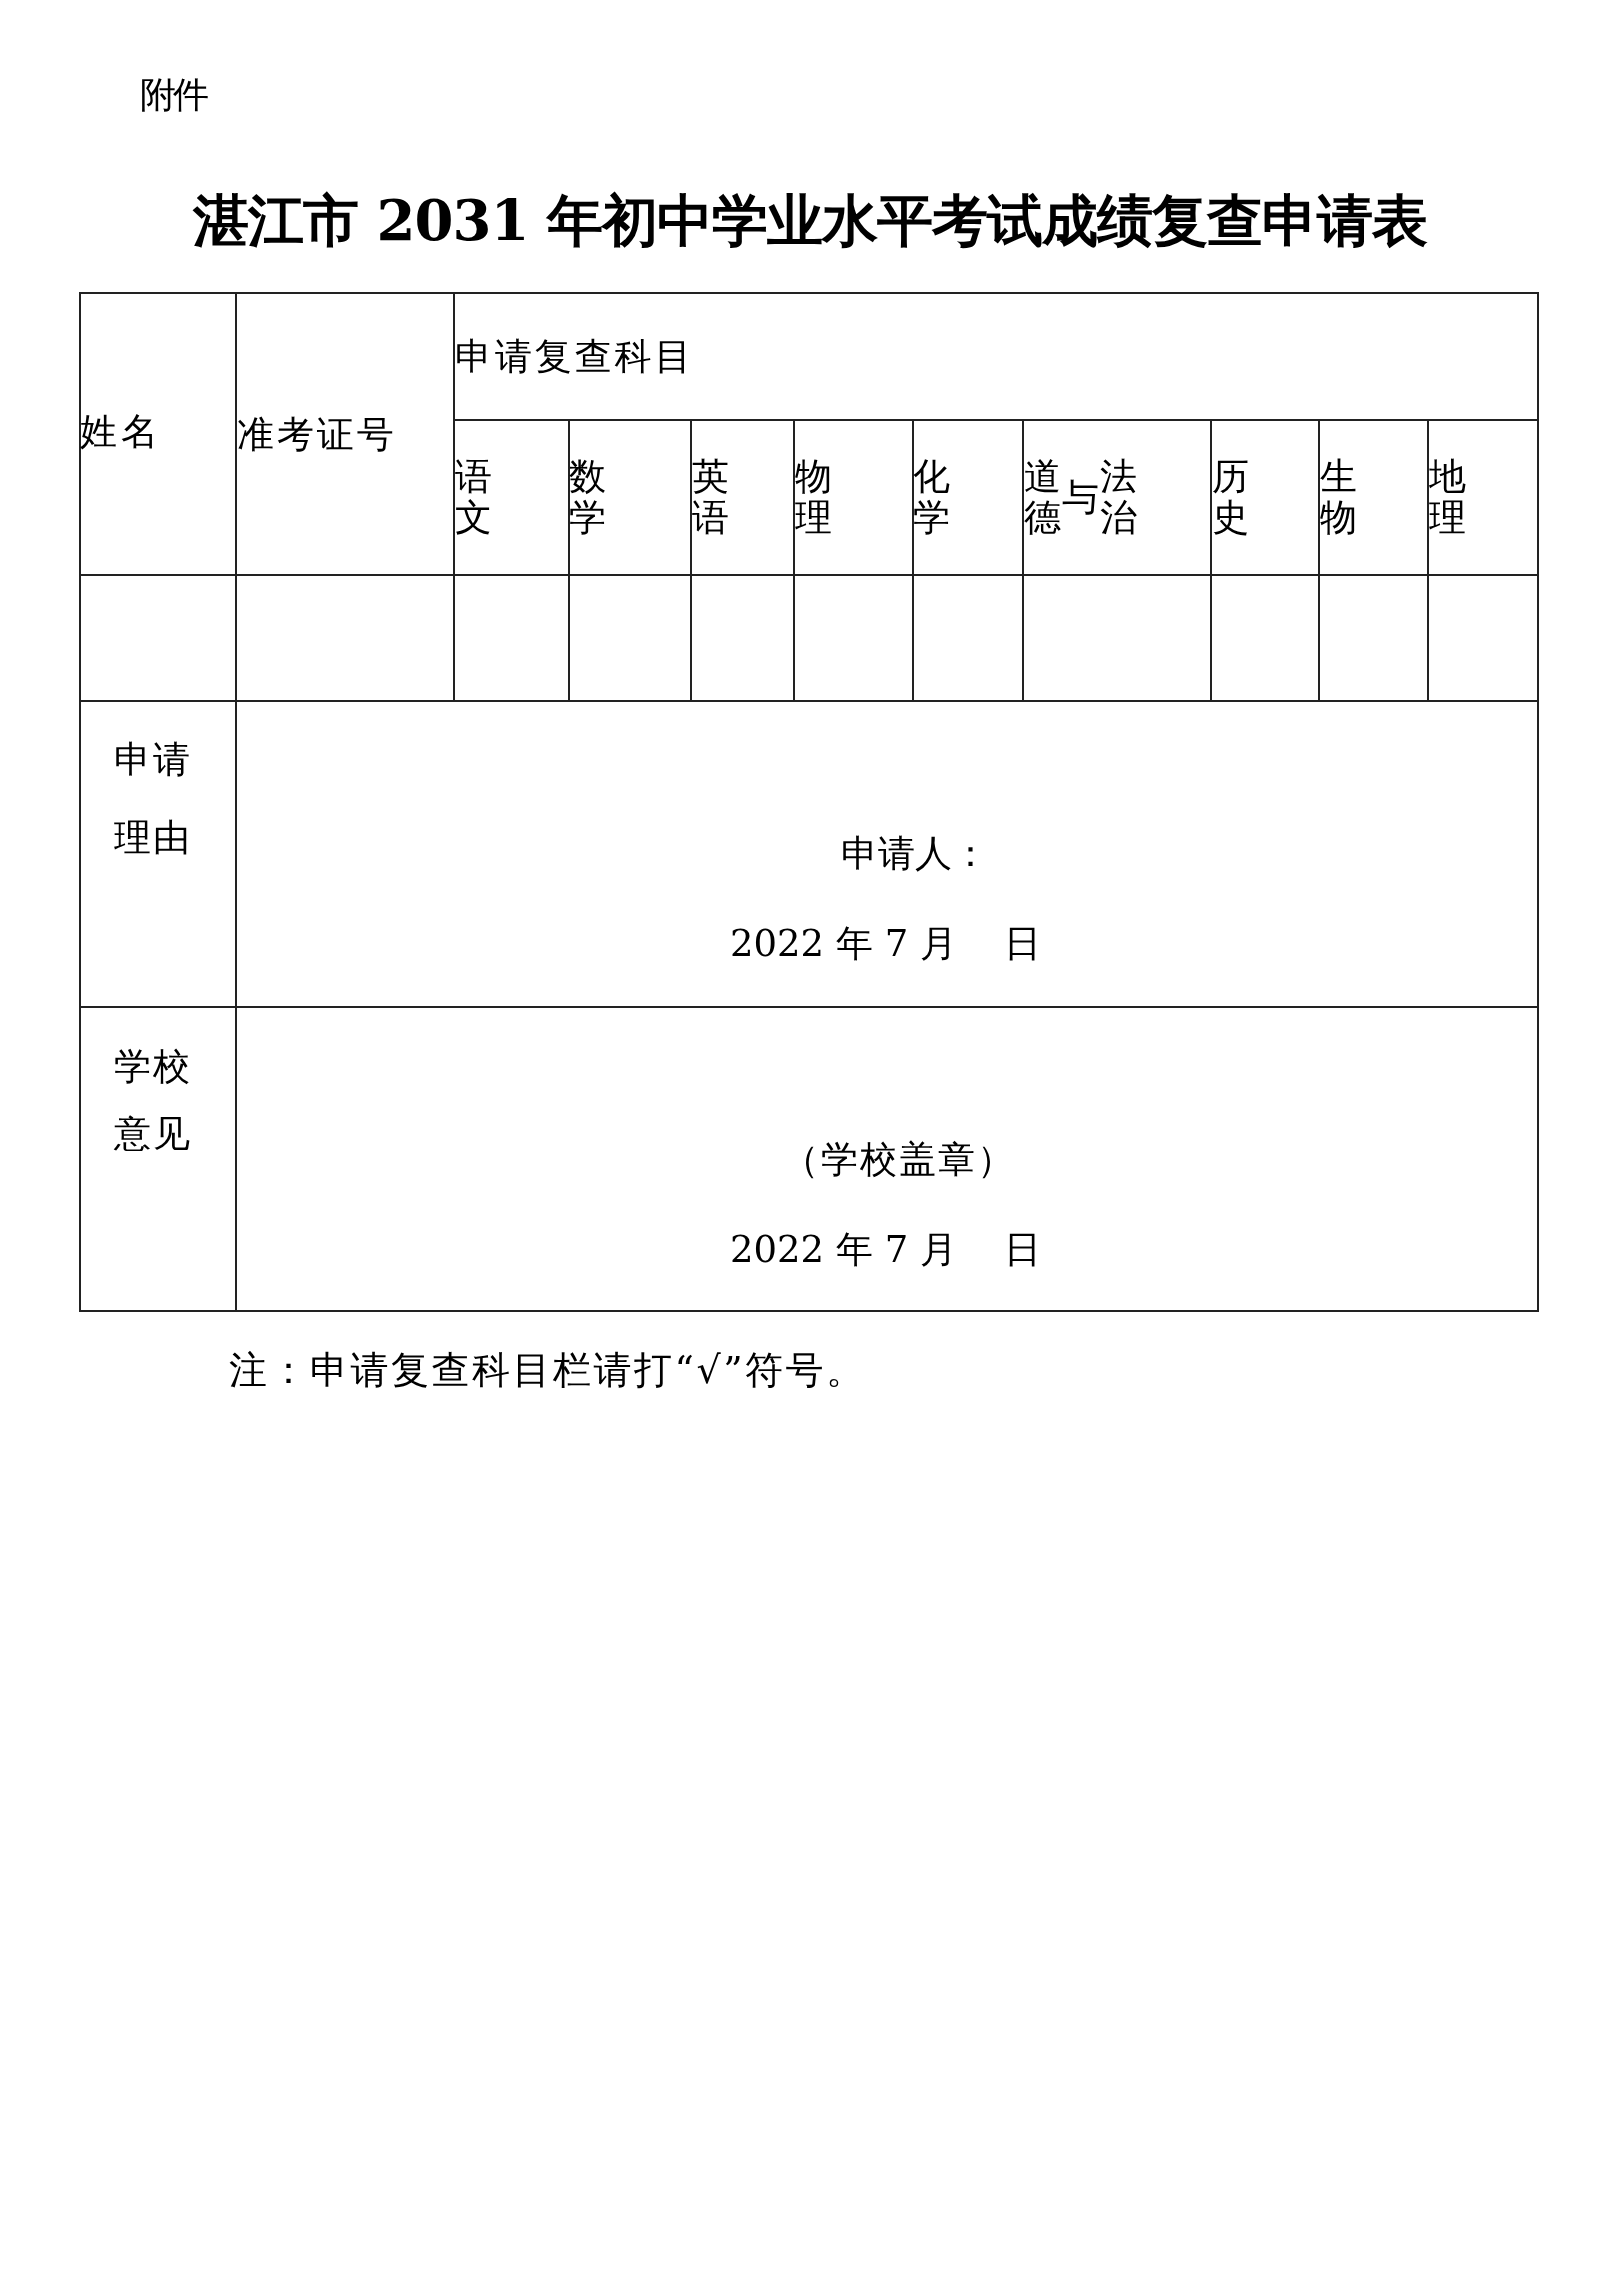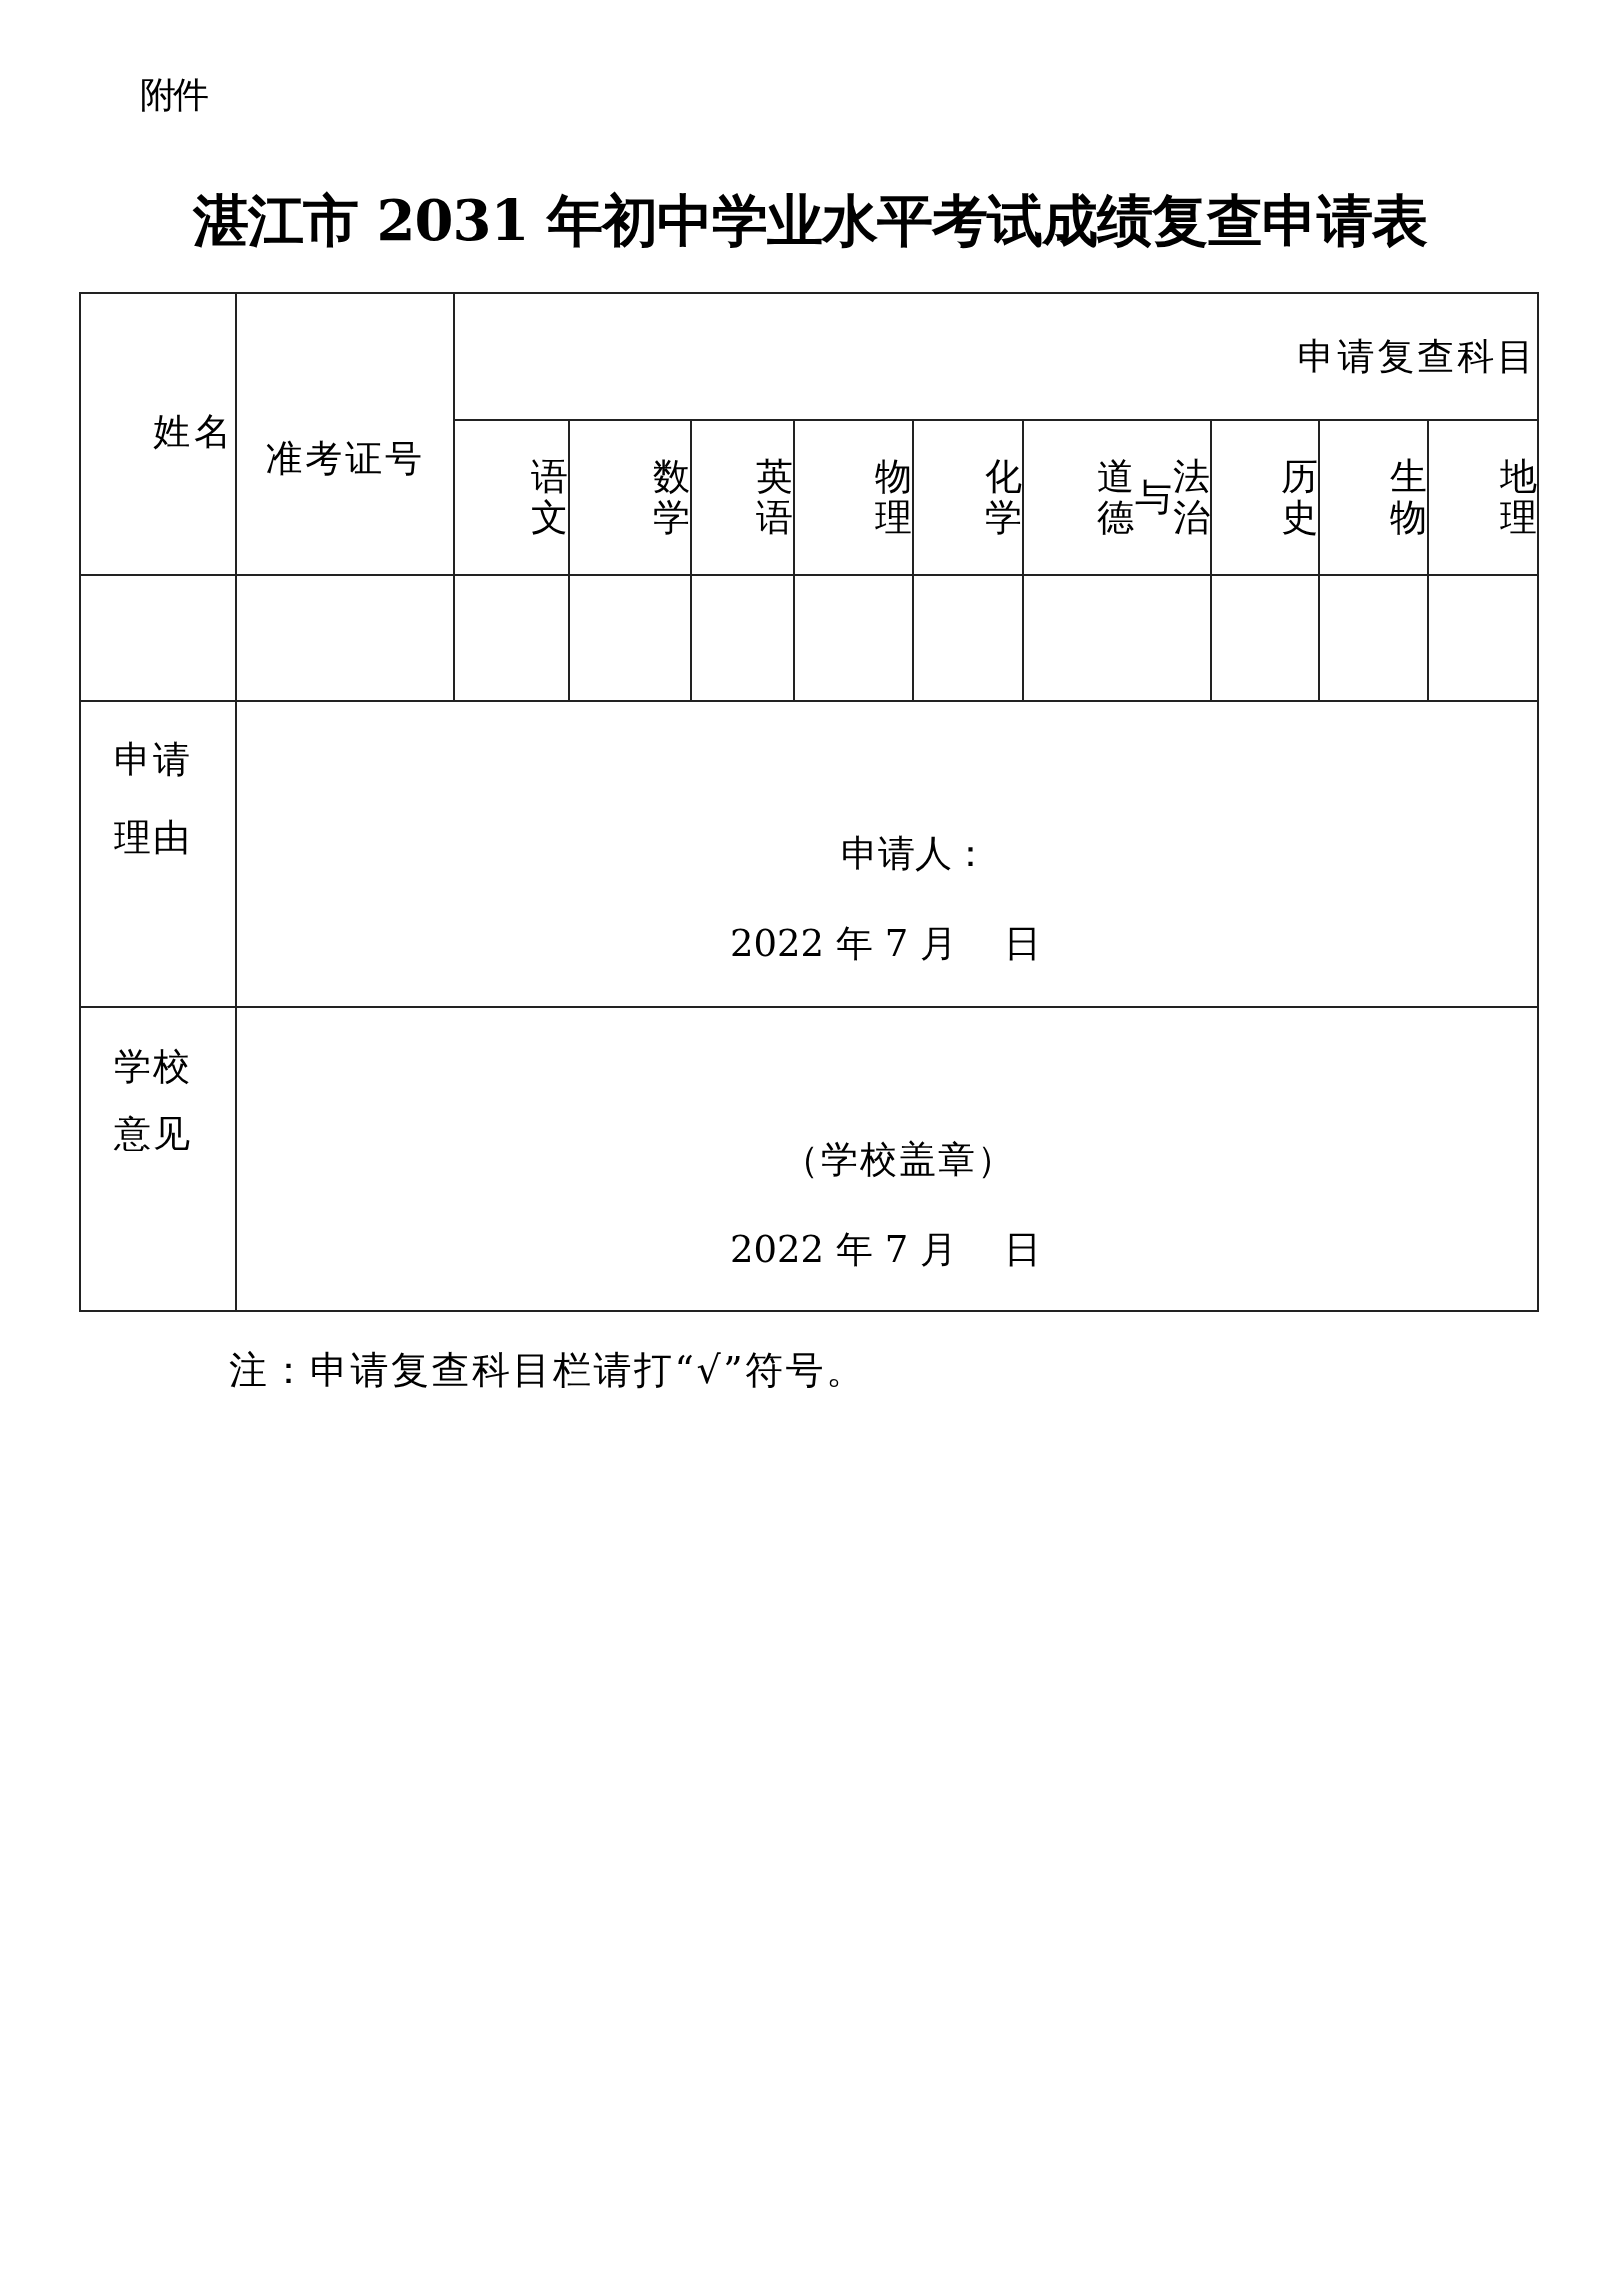--- a/index.html
+++ b/index.html
@@ -3,21 +3,21 @@
 <meta charset="utf-8">
 <style>
   html, body { margin:0; padding:0; background:#ffffff; }
   body { width:1620px; height:2290px; position:relative; overflow:hidden;
          font-family: "DejaVu Serif", "Liberation Serif", serif; color:#000; }
   .abs { position:absolute; }
   .attach { left:140px; top:71px; font-size:36px; font-family:"DejaVu Sans","Liberation Sans",sans-serif; letter-spacing:-2.9px; }
   .title { left:0; width:1620px; top:184px; text-align:center; font-size:56px; font-weight:bold; letter-spacing:-1px; white-space:nowrap; }
   .hline { position:absolute; height:2px; background:#222; }
   .vline { position:absolute; width:2px; background:#222; }
-  .cell-text { position:absolute; display:flex; align-items:center; justify-content:flex-end; text-align:center; font-size:37px; line-height:41px;border-radius:13px; }
+  .cell-text { position:absolute; display:flex; align-items:center; justify-content:flex-start; text-align:center; font-size:37px; line-height:41px;border-radius:13px; }
   .stack { display:flex; flex-direction:column; align-items:center; }
   .stack span { display:block; }
   .ddf { display:flex; align-items:center; gap:0; }
   .ddf .col { display:flex; flex-direction:column; }
   .ddf .yu { font-size:37px; margin:0 1px; }
   .side-label { position:absolute; font-size:37px; letter-spacing:2px; line-height:49px; }
   .center-line { position:absolute; left:235px; width:1302px; text-align:center; font-size:37px; white-space:pre; }
   .note { left:229px; top:1345px; font-size:38px; letter-spacing:2.5px; white-space:pre; }
 </style>
 </head>
@@ -44,21 +44,21 @@
   <div class="vline" style="left:912px; top:419px; height:283px;"></div>
   <div class="vline" style="left:1022px; top:419px; height:283px;"></div>
   <div class="vline" style="left:1210px; top:419px; height:283px;"></div>
   <div class="vline" style="left:1318px; top:419px; height:283px;"></div>
   <div class="vline" style="left:1427px; top:419px; height:283px;"></div>
   <div class="vline" style="left:1537px; top:292px; height:1020px;"></div>
 
   <div class="cell-text" style="left:80px; width:155px; top:294px; height:280px; letter-spacing:3.9px;font-family:Liberation Mono, monospace;">
     <span>姓名</span>
   </div>
-  <div class="cell-text" style="left:237px; width:188px; top:294px; height:280px; letter-spacing:2.9px;margin-top:24px;">
+  <div class="cell-text" style="left:237px; width:188px; top:294px; height:280px; letter-spacing:2.9px;">
     <span>准考证号</span>
   </div>
   <div class="cell-text" style="left:455px; width:1082px; top:294px; height:124px; letter-spacing:2.9px;">
     <span>申请复查科目</span>
   </div>
 
   <div class="cell-text" style="left:455px; width:113px; top:420px; height:154px;">
     <div class="stack">
         <span>语</span>
         <span>文</span>

